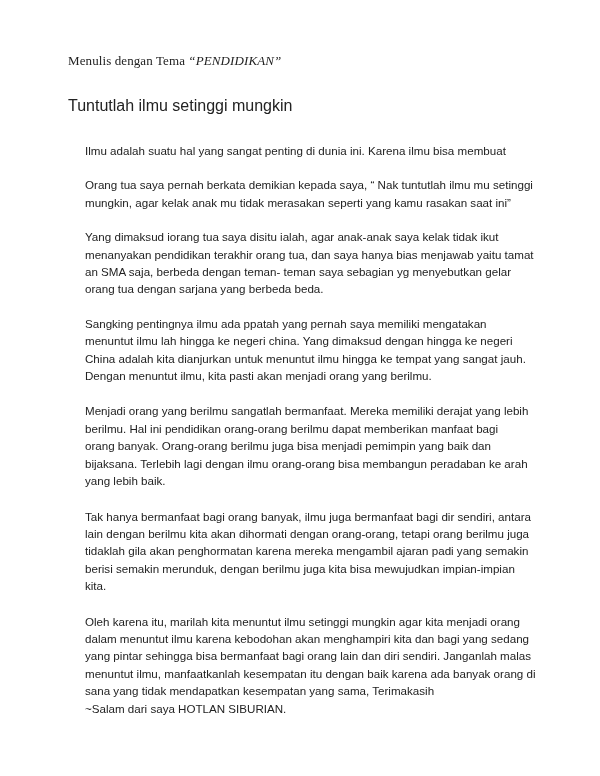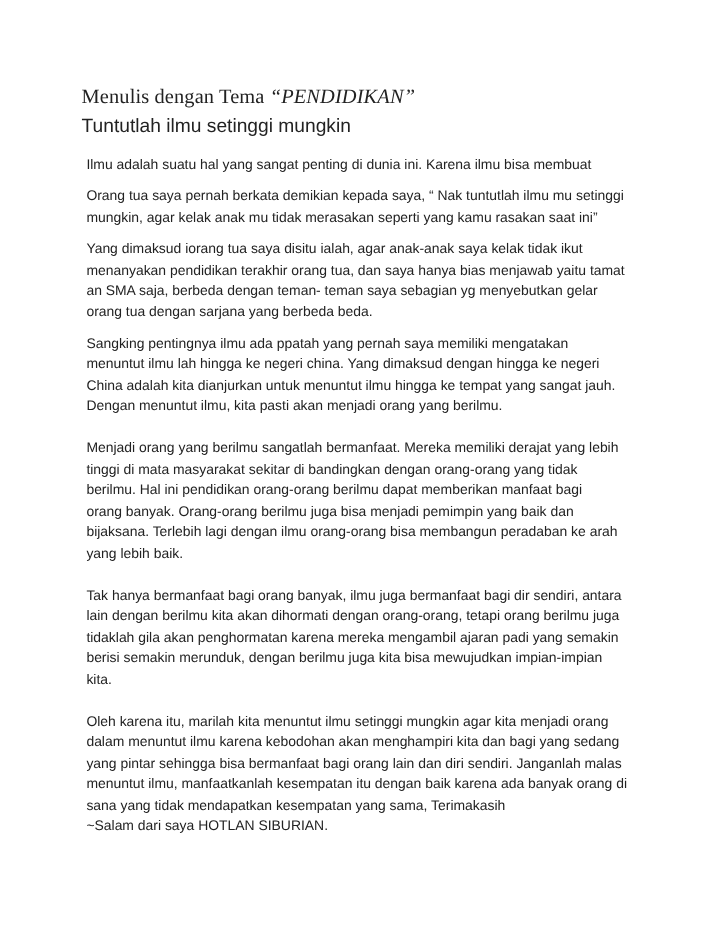--- a/index.html
+++ b/index.html
@@ -1,31 +1,31 @@
 <!DOCTYPE html>
 <html><head>
 <meta charset="utf-8">
 <style>
   html, body { margin:0; padding:0; background:#ffffff; }
   body { width:600px; height:776px; position:relative; overflow:hidden; }
   .page { position:absolute; left:0; top:0; width:600px; height:776px; background:#fff; }
   .title {
-    position:absolute; left:68px; top:71px;
-    font-family:"Liberation Serif", serif; font-size:17px; color:#222; letter-spacing:0.1px;
+    position:absolute; left:68px; top:53px;
+    font-family:"Liberation Serif", serif; font-size:13px; color:#222; letter-spacing:0.1px;
   }
   .title .em { font-style:italic; }
   .subtitle {
     position:absolute; left:68px; top:97px;
     font-family:"Liberation Sans", sans-serif; font-size:16px; color:#222;
   }
   .body {
     position:absolute; left:68px; top:125px; width:480px;
     font-family:"Liberation Sans", sans-serif; font-size:11.6px; color:#222; line-height:17.4px;
   }
-  .para { margin:4px; }
+  .para { margin:17px; }
   .line { display:block; white-space:nowrap; }
 </style>
 </head>
 <body>
 
 <div class="page">
   <div class="title"><span>Menulis dengan Tema </span><span class="em">“PENDIDIKAN”</span></div>
   <div class="subtitle">Tuntutlah ilmu setinggi mungkin</div>
 
   <div class="body">
@@ -43,21 +43,20 @@
       <span class="line">orang tua dengan sarjana yang berbeda beda.</span>
     </p>
     <p class="para" style="margin-bottom:18px">
       <span class="line">Sangking pentingnya ilmu ada ppatah yang pernah saya memiliki mengatakan</span>
       <span class="line">menuntut ilmu lah hingga ke negeri china. Yang dimaksud dengan hingga ke negeri</span>
       <span class="line">China adalah kita dianjurkan untuk menuntut ilmu hingga ke tempat yang sangat jauh.</span>
       <span class="line">Dengan menuntut ilmu, kita pasti akan menjadi orang yang berilmu.</span>
     </p>
     <p class="para" style="margin-bottom:18px">
       <span class="line">Menjadi orang yang berilmu sangatlah bermanfaat. Mereka memiliki derajat yang lebih</span>
-      <span class="line">tinggi di mata masyarakat sekitar di bandingkan dengan orang-orang yang tidak</span>
       <span class="line">berilmu. Hal ini pendidikan orang-orang berilmu dapat memberikan manfaat bagi</span>
       <span class="line">orang banyak. Orang-orang berilmu juga bisa menjadi pemimpin yang baik dan</span>
       <span class="line">bijaksana. Terlebih lagi dengan ilmu orang-orang bisa membangun peradaban ke arah</span>
       <span class="line">yang lebih baik.</span>
     </p>
     <p class="para" style="margin-bottom:18px">
       <span class="line">Tak hanya bermanfaat bagi orang banyak, ilmu juga bermanfaat bagi dir sendiri, antara</span>
       <span class="line">lain dengan berilmu kita akan dihormati dengan orang-orang, tetapi orang berilmu juga</span>
       <span class="line">tidaklah gila akan penghormatan karena mereka mengambil ajaran padi yang semakin</span>
       <span class="line">berisi semakin merunduk, dengan berilmu juga kita bisa mewujudkan impian-impian</span>

